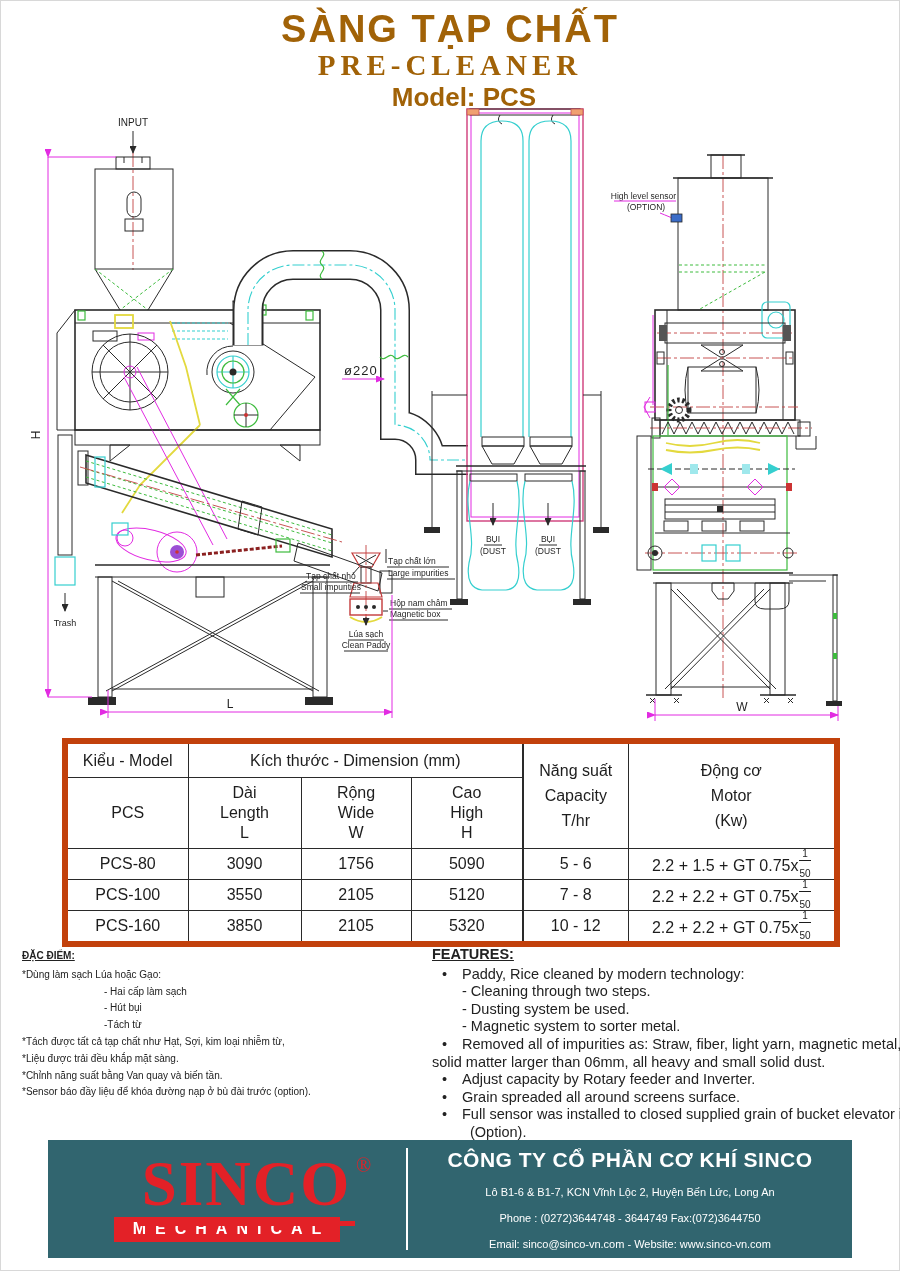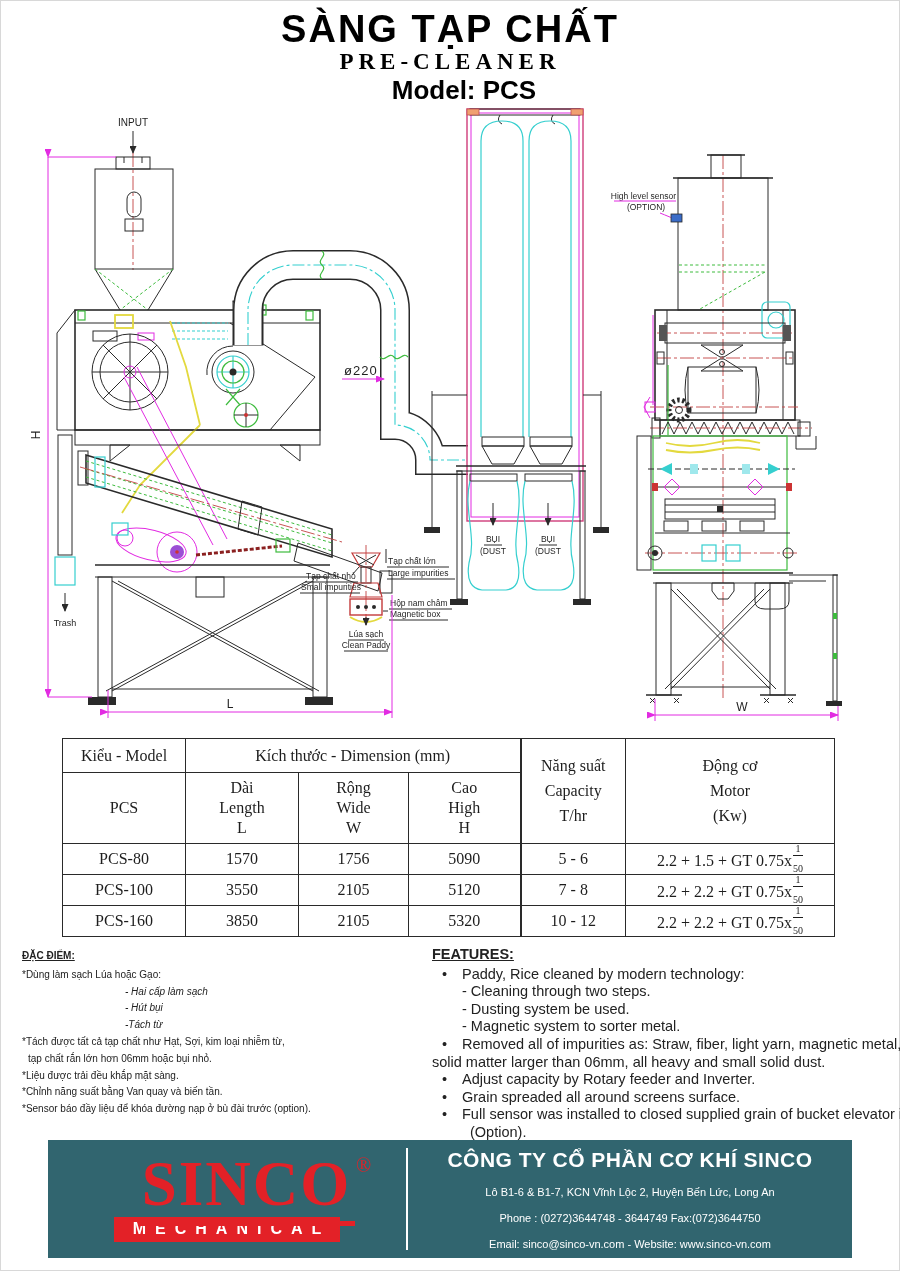--- a/index.html
+++ b/index.html
@@ -1,55 +1,55 @@
 <!DOCTYPE html>
 <html><head>
 <meta charset="utf-8">
 <style>
   html,body{margin:0;padding:0;background:#888;}
   .page{position:relative;width:900px;height:1271px;background:#fff;margin:0 auto;
         font-family:"Liberation Sans",sans-serif;overflow:hidden;
         box-shadow:inset 0 0 0 1px #d8d8d8;}
   
-  .titles{position:absolute;top:8px;left:0;right:0;text-align:center;color:#000000;}
+  .titles{position:absolute;top:8px;left:0;right:0;text-align:center;color:#a16207;}
   .t1{font-size:38px;font-weight:bold;letter-spacing:2px;font-family:"Liberation Sans",sans-serif;}
-  .t2{font-family:"Liberation Serif",serif;font-size:23px;font-weight:bold;letter-spacing:5px;margin-top:-2px;}
+  .t2{font-family:"Liberation Serif",serif;font-size:29px;font-weight:bold;letter-spacing:5px;margin-top:-2px;}
   .t3{font-size:26px;font-weight:bold;margin-top:0px;margin-left:28px;}
   
   svg text{font-family:"Liberation Sans",sans-serif;fill:#1f1f1f;}
   .k{stroke:#2a2a2a;fill:none;stroke-width:1;}
   .k2{stroke:#2a2a2a;fill:none;stroke-width:1.6;}
   .mg{stroke:#e22be2;fill:none;stroke-width:1;}
   .pk{stroke:#cf3d7a;fill:none;stroke-width:1.4;}
   .cy{stroke:#35cfcf;fill:none;stroke-width:1.2;}
   .gr{stroke:#3dbb3d;fill:none;stroke-width:1.2;}
   .yl{stroke:#e3d93e;fill:none;stroke-width:1.8;}
   .rd{stroke:#c24242;fill:none;stroke-width:0.9;stroke-dasharray:14 3 3 3;}
   .gd{stroke:#3dbb3d;fill:none;stroke-width:1;stroke-dasharray:3 2.5;}
   .cd{stroke:#35cfcf;fill:none;stroke-width:1.1;stroke-dasharray:12 3 3 3;}
   .lbl{font-size:8.5px;}
   .dim{font-size:12px;}
   
   .spec-table{position:absolute;left:62px;top:738px;border-collapse:collapse;
-              border:1px solid #c2410c;color:#1d1d1d;font-family:Liberation Serif, serif;}
+              border:6px solid #c2410c;color:#1d1d1d;}
   .spec-table td{border:1px solid #2a2a2a;text-align:center;font-size:16px;padding:0 4px;}
   .spec-table td.capL{border-left:2px solid #2a2a2a;}
   .r1 td{height:33px;} .r2 td{height:70px;} .dr td{height:30px;}
   .sub3 div{line-height:1.25;}
   .spread div{margin:7px 0;}
   .motor{font-size:15px;white-space:nowrap;}
   .frac{display:inline-block;vertical-align:-6px;text-align:center;font-size:10px;line-height:1;margin-left:1px;}
   .frac .num{display:block;border-bottom:1px solid #1d1d1d;padding:0 2px 1px;}
   .frac .den{display:block;padding-top:8px;}
   
   .feat{position:absolute;color:#222;}
   .feat-vi{left:22px;top:948px;width:402px;font-size:10px;line-height:16.8px;}
   .feat-en{left:432px;top:946px;width:460px;font-size:14.5px;line-height:17.6px;}
   .fhead{font-weight:bold;text-decoration:underline;margin-bottom:2px;}
-  .ind{margin-left:103px;font-style:italic;}
+  .ind{margin-left:82px;}
   .ind-s{margin-left:6px;}
   .fline{white-space:nowrap;}
   .fline .bl{display:inline-block;width:16px;padding-left:10px;}
   .fline .txt2{padding-left:4px;}
   .sub{padding-left:30px;}
   .opt{padding-left:38px;}
   
   .footer{position:absolute;left:48px;top:1140px;width:804px;height:118px;
           background:#31656f;display:flex;align-items:stretch;}
   .logo-box{width:358px;display:flex;flex-direction:column;align-items:center;justify-content:center;}
@@ -434,21 +434,21 @@
         <div>W</div>
       </td>
       <td class="sub3">
         <div>Cao</div>
         <div>High</div>
         <div>H</div>
       </td>
     </tr>
     <tr class="dr">
       <td>PCS-80</td>
-      <td>1570</td>
+      <td>3090</td>
       <td>1756</td>
       <td>5090</td>
       <td class="capL">5 - 6</td>
       <td class="motor"><span>2.2 + 1.5 + GT 0.75x</span><span class="frac"><span class="num">1</span><span class="den">50</span></span></td>
     </tr>
     <tr class="dr">
       <td>PCS-100</td>
       <td>3550</td>
       <td>2105</td>
       <td>5120</td>
@@ -466,21 +466,20 @@
   </tbody>
     </table>
 
   <div class="feat feat-vi">
     <div class="fhead">ĐẶC ĐIỂM:</div>
     <div class="fline">*Dùng làm sạch Lúa hoặc Gạo:</div>
     <div class="fline ind">- Hai cấp làm sạch</div>
     <div class="fline ind">- Hút bụi</div>
     <div class="fline ind">-Tách từ</div>
     <div class="fline">*Tách được tất cả tạp chất như Hạt, Sợi, kim loại nhiễm từ,</div>
-    <div class="fline ind-s">tạp chất rắn lớn hơn 06mm hoặc bụi nhỏ.</div>
     <div class="fline">*Liệu được trải đều khắp mặt sàng.</div>
     <div class="fline">*Chỉnh năng suất bằng Van quay và biến tần.</div>
     <div class="fline">*Sensor báo đầy liệu để khóa đường nạp ở bù đài trước (option).</div>
   </div>
 
   <div class="feat feat-en">
     <div class="fhead">FEATURES:</div>
     <div class="fline"><span class="bl">•</span><span class="txt2">Paddy, Rice cleaned by modern technology:</span></div>
     <div class="fline sub">- Cleaning through two steps.</div>
     <div class="fline sub">- Dusting system be used.</div>

